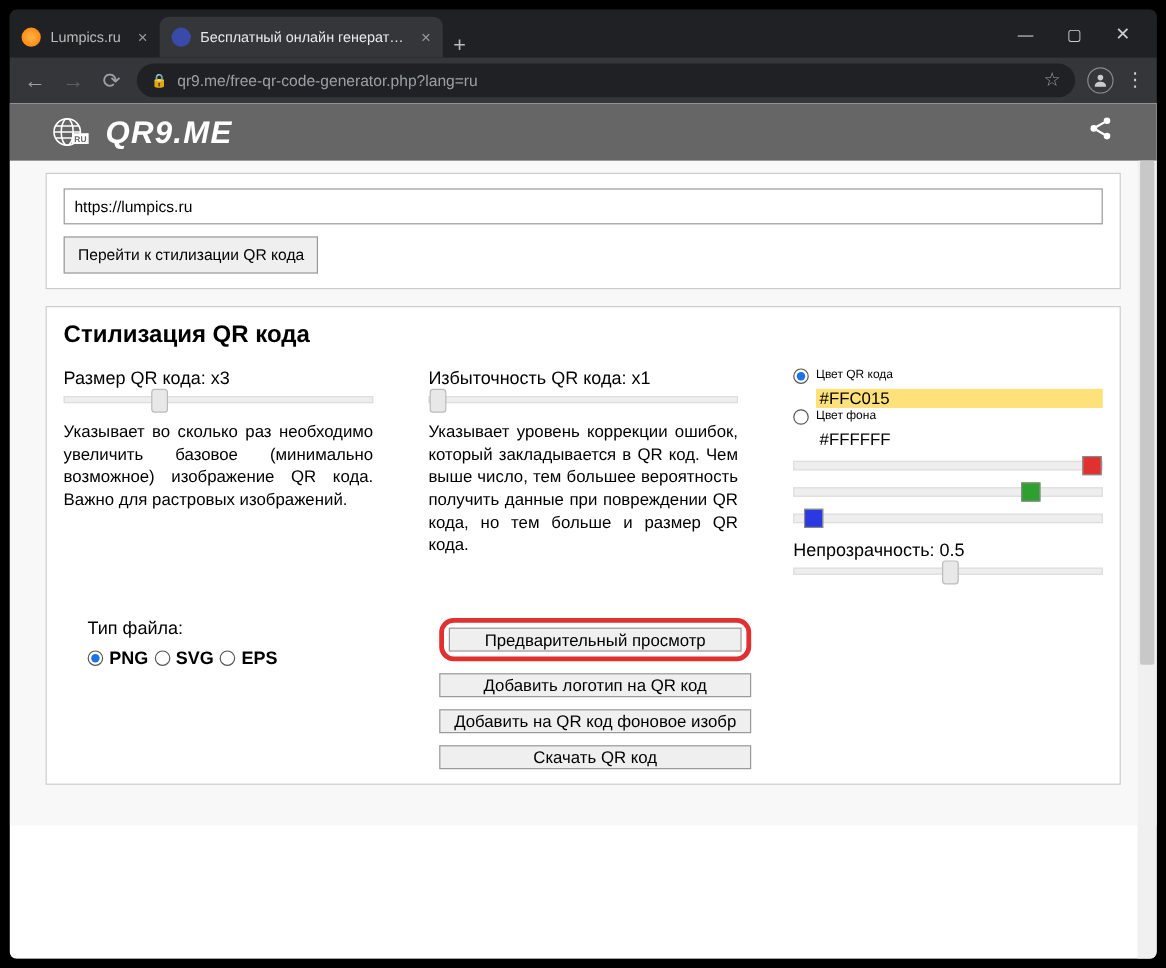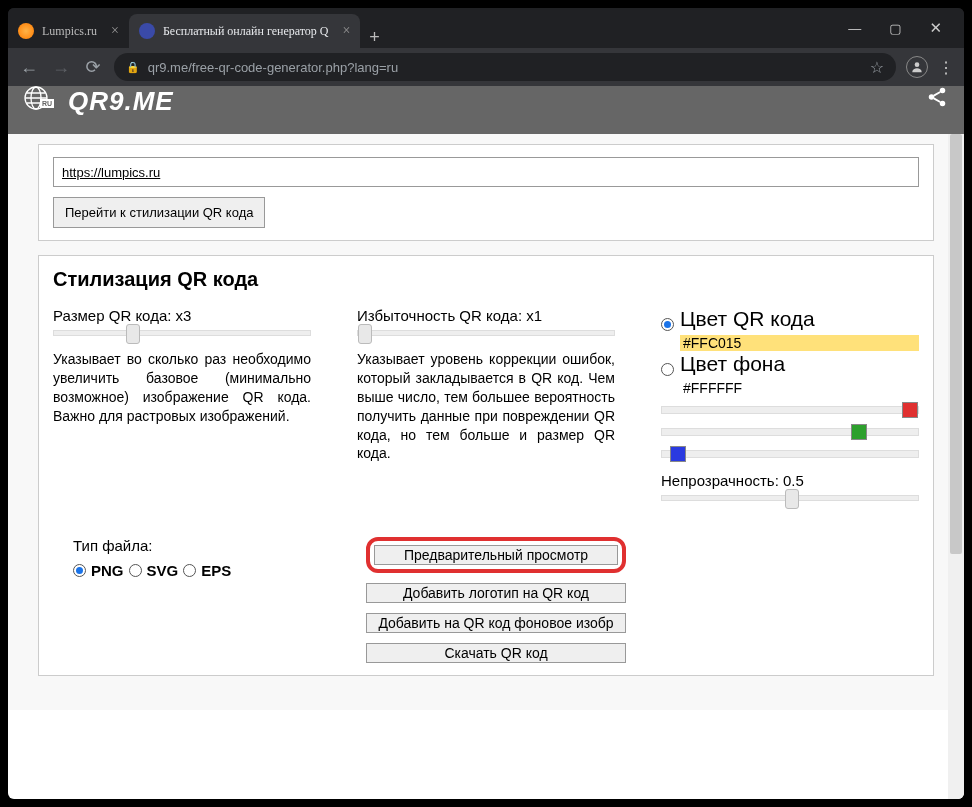--- a/index.html
+++ b/index.html
@@ -1,53 +1,53 @@
 <!DOCTYPE html>
 <html><head>
 <meta charset="utf-8">
 <style>
 * { box-sizing: border-box; margin: 0; padding: 0; }
 body { font-family: Arial, sans-serif; background: #000; width: 972px; height: 807px; overflow: hidden; position: relative; }
 .window { position: absolute; top: 8px; left: 8px; right: 8px; bottom: 8px; background: #202124; border-radius: 6px; overflow: hidden; display: flex; flex-direction: column; }
 .titlebar { height: 40px; background: #202124; display: flex; align-items: stretch; }
 .tabs { display: flex; flex: 1; align-items: flex-end; padding-top: 6px; }
-.tab { height: 34px; display: flex; align-items: center; padding: 0 10px; gap: 8px; color: #bbb; font-size: 12px; min-width: 0; border-radius: 8px 8px 0 0; font-family: Liberation Serif, serif; }
+.tab { height: 34px; display: flex; align-items: center; padding: 0 10px; gap: 8px; color: #bbb; font-size: 12px; min-width: 0; border-radius: 8px 8px 0 0; }
 .tab.inactive { background: transparent; }
 .tab.active { background: #35363a; color: #e8eaed; }
 .tab .favicon { width: 16px; height: 16px; border-radius: 50%; flex-shrink: 0; }
 .tab .label { white-space: nowrap; overflow: hidden; text-overflow: ellipsis; max-width: 170px; }
 .tab .close-x { color: #999; font-size: 14px; margin-left: 6px; }
 .newtab { width: 28px; display: flex; align-items: center; justify-content: center; color: #bbb; font-size: 18px; }
 .winctl { display: flex; align-items: center; gap: 28px; padding: 0 22px; color: #ccc; }
 .winctl span { font-size: 13px; }
 .winctl .close { font-size: 15px; }
 .addrbar { height: 38px; background: #35363a; display: flex; align-items: center; padding: 0 10px; gap: 10px; }
 .navbtn { width: 22px; color: #9aa0a6; font-size: 18px; text-align: center; }
 .url-field { flex: 1; height: 28px; background: #202124; border-radius: 14px; display: flex; align-items: center; padding: 0 12px; gap: 8px; color: #9aa0a6; font-size: 13px; }
 .url-field .lock { font-size: 11px; }
 .url-field .star { margin-left: auto; font-size: 16px; }
 .avatar { width: 22px; height: 22px; border: 1px solid #888; border-radius: 50%; display: flex; align-items: center; justify-content: center; color: #ccc; font-size: 13px; }
 .more { color: #ccc; font-size: 16px; }
 .content { flex: 1; background: #fff; overflow: hidden; position: relative; }
-.site-header { height: 48px; background: #666; display: flex; padding: 0 16px; color: #fff; }
+.site-header { height: 48px; background: #666; display: flex; align-items: center; padding: 0 36px; color: #fff; }
 .globe { width: 30px; height: 24px; margin-right: 14px; position: relative; }
 .logo-text { font-size: 26px; font-weight: bold; font-style: italic; letter-spacing: 1px; }
 .share { margin-left: auto; font-size: 22px; }
 .page { padding: 10px 30px 20px 30px; background: #f8f8f8; }
 .panel { background: #fff; border: 1px solid #ccc; padding: 12px 14px; margin-bottom: 14px; }
-.url-input { width: 100%; height: 30px; border: 1px solid #999; padding: 0 8px; font-size: 13px; margin-bottom: 10px; text-decoration: underline; }
+.url-input { width: 100%; height: 30px; border: 1px solid #999; padding: 0 8px; font-size: 13px; margin-bottom: 10px; }
 .small-btn { background: #efefef; border: 1px solid #999; padding: 7px 11px; font-size: 13px; cursor: pointer; }
 .panel-title { font-size: 20px; font-weight: bold; margin-bottom: 16px; }
 .cols { display: flex; gap: 46px; }
 .col { flex: 1; font-size: 14px; color: #000; }
 .col-label { font-size: 15px; margin-bottom: 6px; }
 .slider-track { height: 6px; background: #eee; border: 1px solid #ddd; position: relative; margin-bottom: 14px; }
 .slider-thumb { position: absolute; top: -7px; width: 14px; height: 20px; background: #e8e8e8; border: 1px solid #bbb; border-radius: 3px; }
 .just { text-align: justify; font-size: 14px; line-height: 1.35; }
-.radio-line { display: flex; align-items: flex-end; gap: 6px; font-size: 21px; margin-bottom: 4px; }
+.radio-line { display: flex; align-items: flex-start; gap: 6px; font-size: 10px; margin-bottom: 4px; }
 .radio-dot { width: 13px; height: 13px; border: 1px solid #555; border-radius: 50%; display: inline-flex; align-items: center; justify-content: center; }
 .radio-dot.on::after { content: ""; width: 7px; height: 7px; background: #1a73e8; border-radius: 50%; }
 .color-hex { font-size: 14px; padding: 0 3px; }
 .hl { background: #ffe17a; }
 .color-sliders { margin-top: 10px; }
 .cs-row { height: 8px; background: #eee; border: 1px solid #ddd; position: relative; margin-bottom: 14px; }
 .cs-thumb { position: absolute; top: -5px; width: 16px; height: 16px; border: 1px solid #888; }
 .row2 { display: flex; gap: 32px; margin-top: 22px; margin-left: 20px; }
 .col2-left { flex: 1; font-size: 14px; }
 .ft-label { font-size: 15px; margin-bottom: 8px; }

